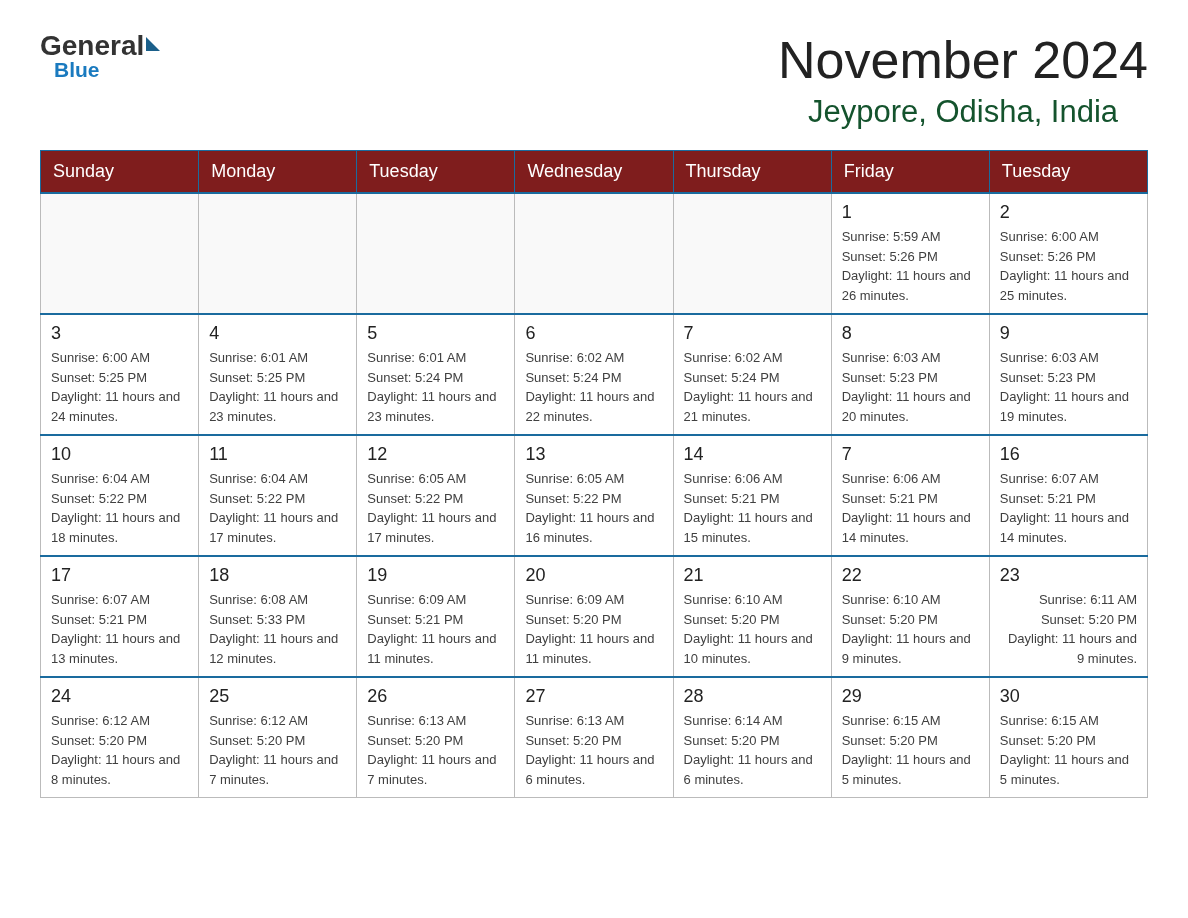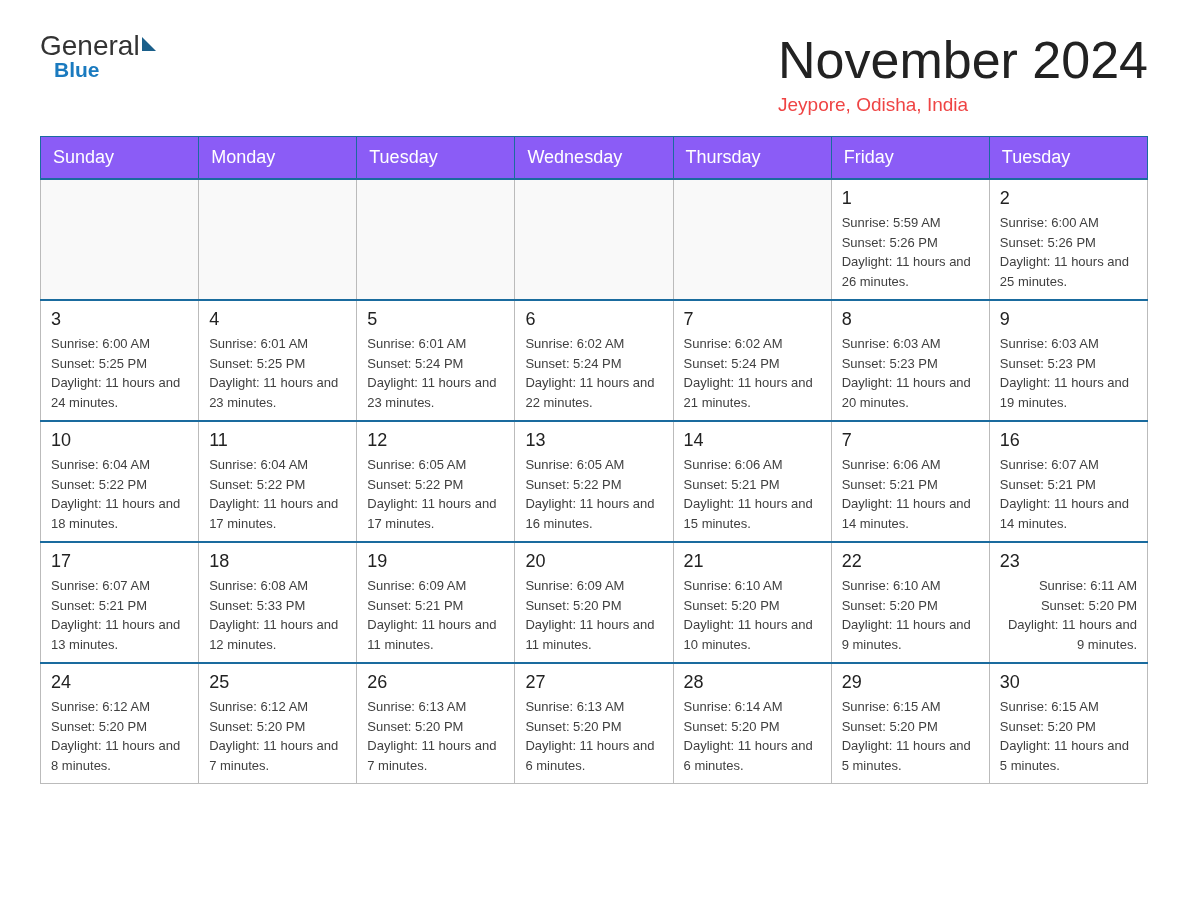--- a/index.html
+++ b/index.html
@@ -18,60 +18,60 @@
     }
     .logo-area {
       display: flex;
       flex-direction: column;
       align-items: flex-start;
     }
     .logo-text {
       display: flex;
       align-items: center;
       font-size: 28px;
-      font-weight: normal;
+      font-weight: bold;
       color: #333;
     }
     .logo-triangle {
       width: 0;
       height: 0;
       border-left: 14px solid #1a5f8a;
       border-top: 14px solid transparent;
       border-bottom: 0px solid transparent;
       display: inline-block;
       margin-left: 2px;
       margin-top: -4px;
     }
     .logo-subtitle {
       font-size: 21px;
       color: #1a7abf;
       font-weight: bold;
       margin-top: -4px;
       margin-left: 14px;
     }
     .title-area {
-      text-align: left;
+      text-align: center;
     }
     .month-title {
       font-size: 52px;
       font-weight: normal;
       color: #222;
     }
     .location-title {
-      font-size: 19px;
-      color: #ef4444;
+      font-size: 31px;
+      color: #14532d;
       margin-top: 4px;
     }
     .calendar-table {
       width: 100%;
       border-collapse: collapse;
       border: 1px solid #999;
     }
     .calendar-table th {
-      background-color: #8b5cf6;
+      background-color: #7f1d1d;
       color: #fff;
       font-size: 18px;
       font-weight: normal;
       padding: 10px 12px;
       text-align: left;
       border: 1px solid #1a6b9e;
     }
     .calendar-table td {
       border: 1px solid #bbb;
       vertical-align: top;

